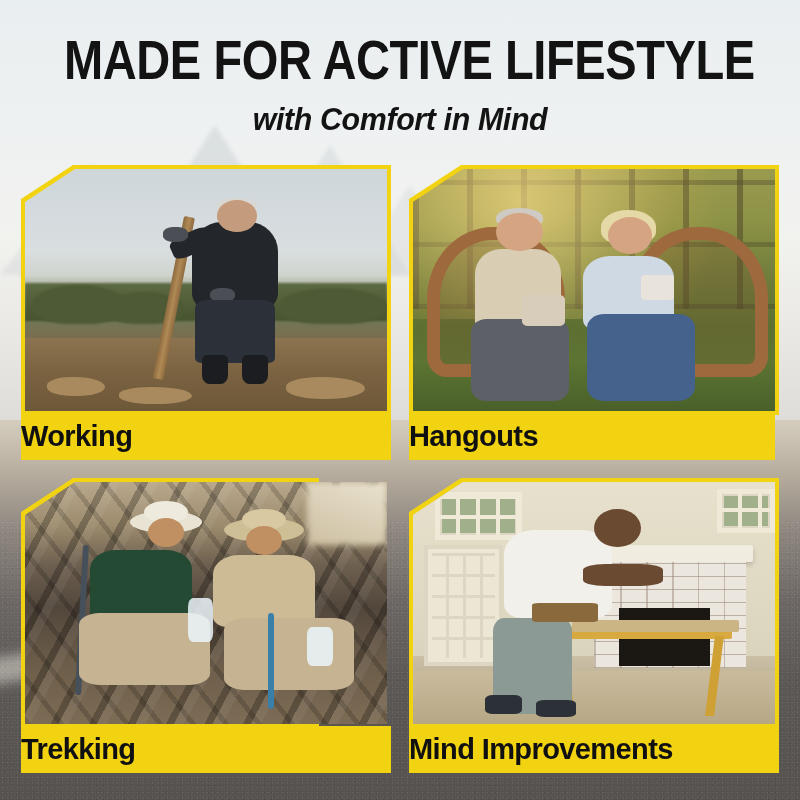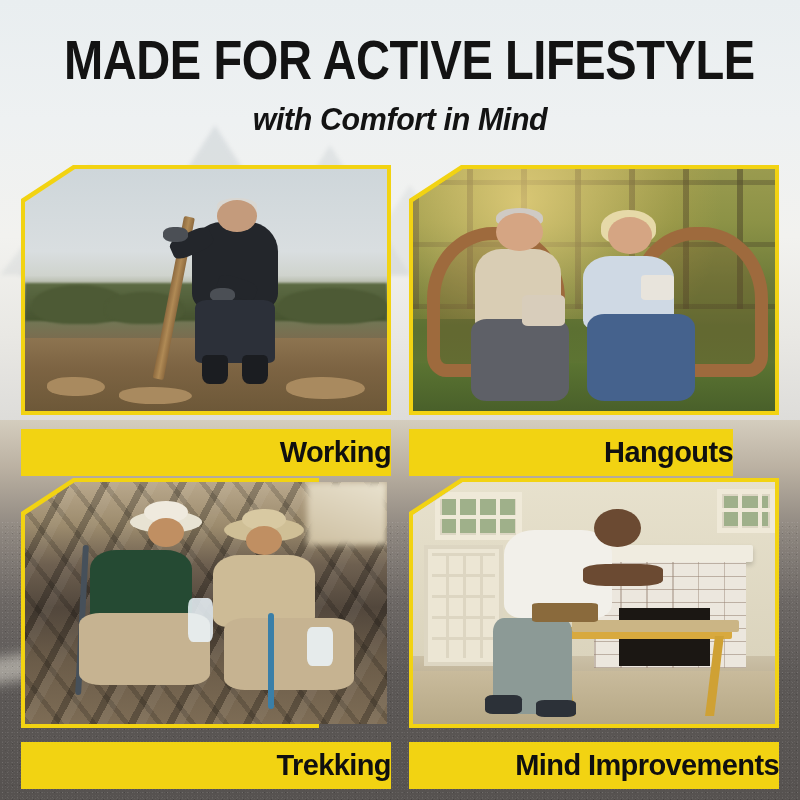--- a/index.html
+++ b/index.html
@@ -131,22 +131,21 @@
   }
 
   .photo { position: absolute; inset: 0; }
 
   .label-bar {
     position: absolute;
     left: 0;
     background: #F2D312;
     display: flex;
     align-items: center;
-    justify-content: flex-end;
-    margin-top: 16px;
+    justify-content: flex-start;
   }
   .label-text {
     font-weight: 700;
     font-size: 29px;
     letter-spacing: -0.6px;
     color: #101010;
     white-space: nowrap;
   }
 
   
@@ -311,21 +310,21 @@
         <div class="head2" style="left:23%; top:18%; width:13%; height:16%;"></div>
         <div class="cup" style="left:30%; top:52%; width:12%; height:13%; background:#d8cdbb;"></div>
 
         <div class="body" style="left:47%; top:36%; width:25%; height:30%; background:#cfd9e4;"></div>
         <div class="body" style="left:48%; top:60%; width:30%; height:36%; background:#45628d; border-radius:16%;"></div>
         <div class="hair2" style="left:52%; top:17%; width:15%; height:14%; background:#e6d9a8;"></div>
         <div class="head2" style="left:54%; top:20%; width:12%; height:15%;"></div>
         <div class="cup" style="left:63%; top:44%; width:9%; height:10%;"></div>
       </div>
     </div>
-    <div class="label-bar" style="top:248px; width:324px; height:47px;">
+    <div class="label-bar" style="top:248px; width:366px; height:47px;">
       <span class="label-text">Hangouts</span>
     </div>
   </div>
 
   <div class="card" style="left:21px; top:478px; width:298px; height:295px;">
     <div class="frame" style="height:250px;"></div>
     <div class="photo-wrap" style="width:362px; height:242px;">
       <div class="photo ph-trek">
         <div class="rockface"></div>
         <div class="sky"></div>

